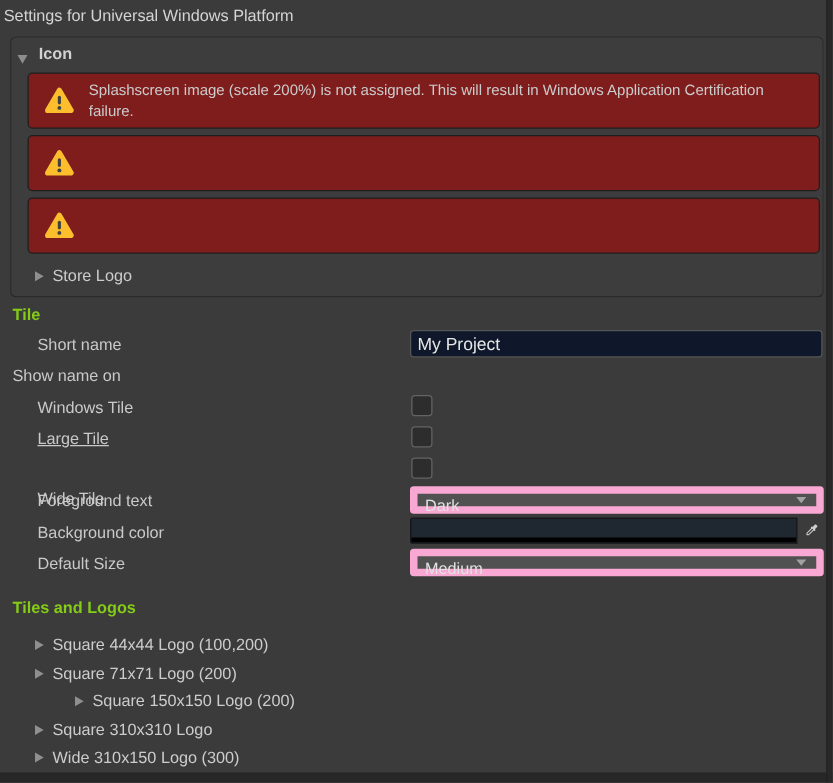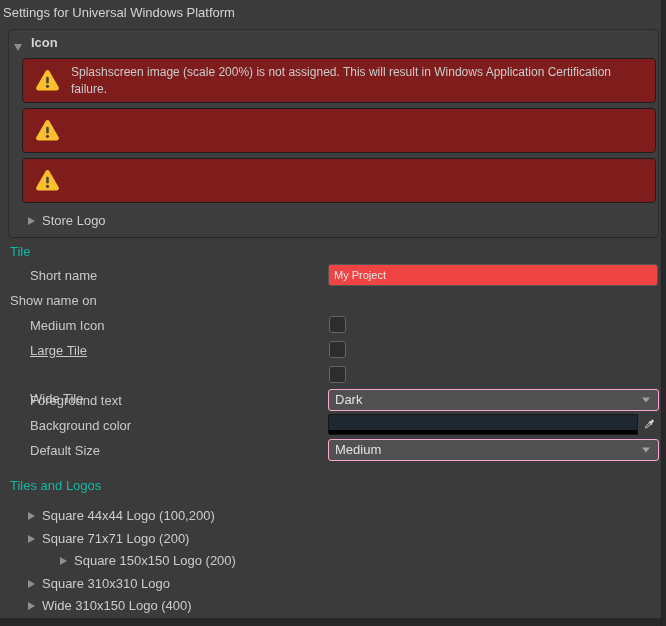--- a/index.html
+++ b/index.html
@@ -58,46 +58,46 @@
     font-size: 12px;
     line-height: 16.5px;
     color: #cbcbcb;
     padding-right: 8px;
   }
 
   .foldout-row { display: flex; align-items: center; gap: 7px; }
   .foldout-label { color: #cccccc; font-size: 13px; white-space: nowrap; }
 
   .label { color: #c9c9c9; font-size: 13px; white-space: nowrap; }
-  .header-bold { font-weight: normal; color: #14b8a6; font-size: 13px; }
+  .header-bold { font-weight: bold; color: #84cc16; font-size: 13px; }
 
   .text-field {
     left: 328px; width: 330px; height: 22px;
-    background: #ef4444;
+    background: #0f172a;
     border: 1px solid #565656;
     border-radius: 3px;
     color: #e6e6e6;
-    font-size: 11px;
+    font-size: 14px;
     font-family: "Liberation Sans", "DejaVu Sans", sans-serif;
     padding: 0 5px;
     outline: none;
   }
 
   .checkbox {
     width: 17px; height: 17px;
     background: #2d2d2d;
     border: 1px solid #646464;
     border-radius: 3px;
     left: 329px;
   }
 
   .dropdown {
     left: 328px; width: 331px; height: 22px;
     background: #515151;
-    border: 1px solid #f9a8d4;
+    border: 6px solid #f9a8d4;
     border-radius: 3px;
     color: #e2e2e2;
     font-size: 13px;
     line-height: 20px;
     padding: 0 22px 0 6px;
     cursor: default;
   }
   .dd-arrow {
     position: absolute;
     right: 8px; top: 50%;
@@ -184,21 +184,21 @@
   <span class="foldout-label">Store Logo</span>
 </div>
 
 <div class="abs header-bold" style="left:10px; top:244px;">Tile</div>
 
 <div class="abs label" style="left:30px; top:268px;">Short name</div>
 <input class="abs text-field" style="top: 264px;" type="text" value="My Project">
 
 <div class="abs label" style="left:10px; top:293px;">Show name on</div>
 
-<div class="abs label" style="left:30px; top:318px;">Medium Icon</div>
+<div class="abs label" style="left:30px; top:318px;">Windows Tile</div>
 <div class="abs checkbox" style="top:316px;"></div>
 
 <div class="abs label" style="left:30px; top:343px;text-decoration:underline;">Large Tile</div>
 <div class="abs checkbox" style="top:341px;"></div>
 
 <div class="abs label" style="left:30px; top:368px;margin-top:23px;">Wide Tile</div>
 <div class="abs checkbox" style="top:366px;"></div>
 
 <div class="abs label" style="left:30px; top:393px;">Foreground text</div>
 <div class="abs dropdown" style="top:389px;">
@@ -235,17 +235,17 @@
 <div class="abs foldout-row" style="left:28px; top:553px;margin-left:32px;">
   <span class="tri-right"></span>
   <span class="foldout-label">Square 150x150 Logo (200)</span>
 </div>
 <div class="abs foldout-row" style="left:28px; top:576px;">
   <span class="tri-right"></span>
   <span class="foldout-label">Square 310x310 Logo</span>
 </div>
 <div class="abs foldout-row" style="left:28px; top:598px;">
   <span class="tri-right"></span>
-  <span class="foldout-label">Wide 310x150 Logo (400)</span>
+  <span class="foldout-label">Wide 310x150 Logo (300)</span>
 </div>
 
 <div class="abs edge-bottom"></div>
 <div class="abs edge-right"></div>
 
 </body></html>

